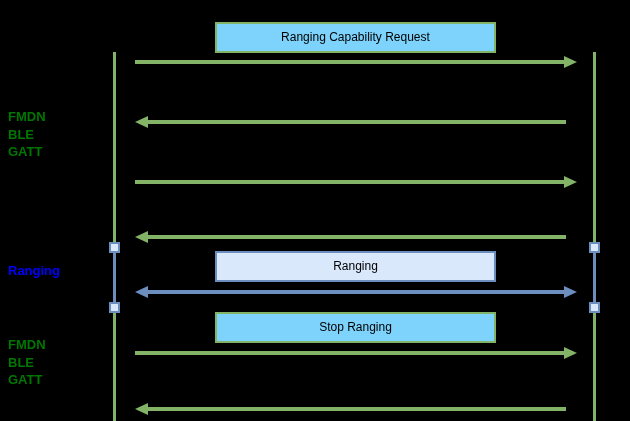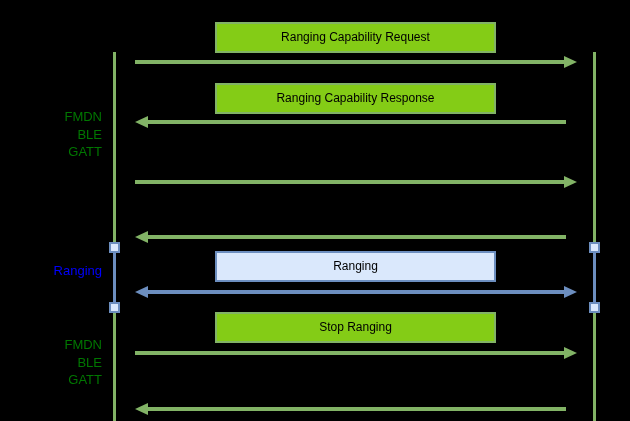--- a/index.html
+++ b/index.html
@@ -30,33 +30,33 @@
     box-sizing: border-box;
   }
   .node-square.nl { left: 109px; }
   .node-square.nr { left: 589px; }
   .node-square.t  { top: 242px; }
   .node-square.b  { top: 302px; }
 
   
   .phase-label {
     position: absolute; left: 8px; width: 94px;
-    text-align: right; font-weight: normal; font-size: 13px;
+    text-align: left; font-weight: bold; font-size: 13px;
     line-height: 17.5px; white-space: pre-line;
   }
   .phase-label.green { color: #007700; }
   .phase-label.blue  { color: #0000ff; line-height: 16px; }
   .phase-top    { top: 108px; }
   .phase-mid    { top: 263px; }
   .phase-bottom { top: 336px; }
 
   
   .msg-box {
     position: absolute; left: 215px; width: 281px; height: 31px;
-    box-sizing: border-box; border: 2px solid #82b366; background: #84cc16;
+    box-sizing: border-box; border: 2px solid #82b366; background: #7dd3fc;
     color: #000000; font-size: 12px; text-align: center; line-height: 27px;
     white-space: nowrap; overflow: hidden;
   }
   .msg-box.blue { border-color: #6c8ebf; background: #dae8fc; }
   .mb1 { top: 22px; }  .mb2 { top: 83px; }  .mb3 { top: 142px; }
   .mb4 { top: 197px; } .mb5 { top: 251px; } .mb6 { top: 312px; }
   .mb7 { top: 368px; }
 
   
   .arrow { position: absolute; left: 135px; width: 442px; height: 12px; }
@@ -99,21 +99,20 @@
   <div class="node-square nl b"></div>
   <div class="node-square nr t"></div>
   <div class="node-square nr b"></div>
 
   <div class="msg-box mb1">Ranging Capability Request</div>
   <div class="arrow right ar1">
     <div class="line"></div>
     <div class="head h-right"></div>
   </div>
 
-  <div class="msg-box mb2">Ranging Capability Response</div>
   <div class="arrow left ar2">
     <div class="head h-left"></div>
     <div class="line"></div>
   </div>
 
   <div class="arrow right ar3">
     <div class="line"></div>
     <div class="head h-right"></div>
   </div>
 

